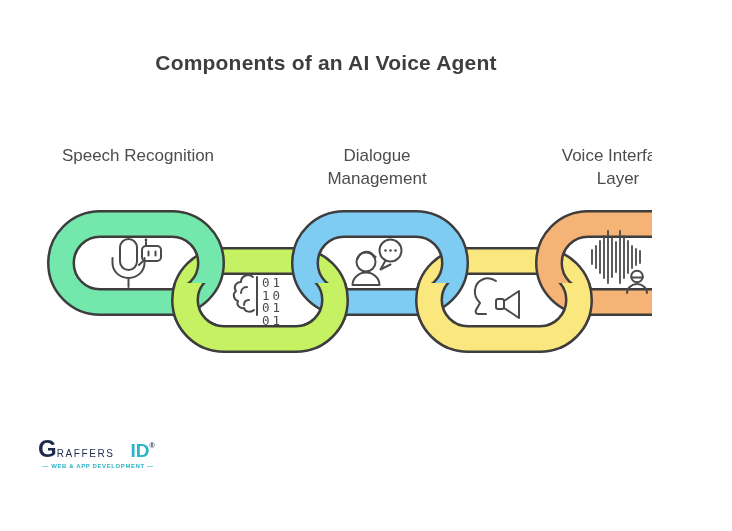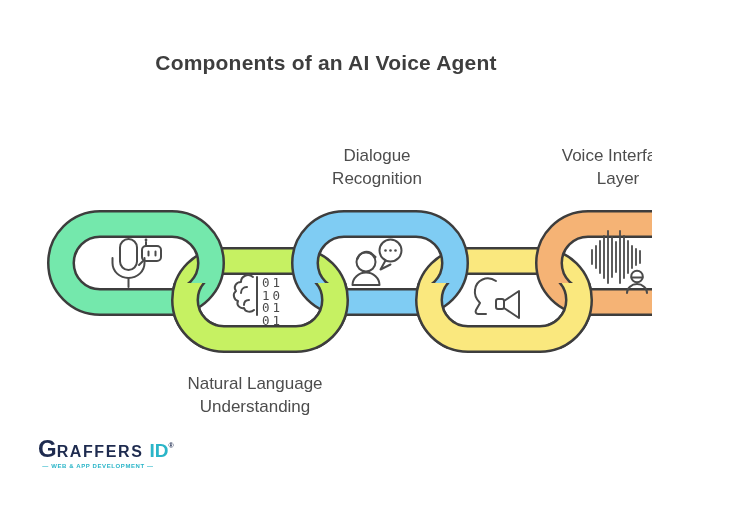--- a/index.html
+++ b/index.html
@@ -15,36 +15,36 @@
   .lbl-tts{left:400px;top:372px;width:200px;}
   svg.chain{position:absolute;left:0;top:0;}
   .tube{fill:none;stroke-linejoin:round;}
   .icon{fill:none;stroke-width:2;stroke-linecap:round;stroke-linejoin:round;}
   .bintext{font-family:"DejaVu Sans Mono",monospace;font-size:12.5px;letter-spacing:3px;
            fill:#4a4a4a;stroke:none;}
   
   .logo{position:absolute;left:38px;top:437px;width:120px;}
   .logo-row{display:flex;align-items:baseline;}
   .logo-g{font-size:24px;font-weight:700;color:#1e2b4f;line-height:1;}
-  .logo-rest{font-size:16px;font-weight:700;color:#1e2b4f;letter-spacing:1.6px;}
-  .logo-id{font-size:19px;font-weight:700;color:#2ab5c8;margin-left:6px;line-height:1;}
+  .logo-rest{font-size:10px;font-weight:400;color:#1e2b4f;letter-spacing:1.6px;}
+  .logo-id{font-size:19px;font-weight:700;color:#2ab5c8;margin-left:16px;line-height:1;}
   .logo-reg{font-size:7px;font-weight:700;color:#1e2b4f;position:relative;top:-9px;}
   .logo-tag{margin-top:2px;font-size:6px;font-weight:700;color:#2ab5c8;
             letter-spacing:.6px;text-align:center;white-space:nowrap;}
 </style>
 </head>
 <body>
 
 <div id="stage">
 
   <div class="title">Components of an AI Voice Agent</div>
 
-  <div class="lbl lbl-dialogue">Dialogue Recognition</div>
+  <div class="lbl lbl-speech">Speech Recognition</div>
+  <div class="lbl lbl-dialogue">Dialogue Management</div>
   <div class="lbl lbl-voice">Voice Interface Layer</div>
-  <div class="lbl lbl-nlu">Natural Language Understanding</div>
 
   <svg class="chain" width="732" height="531" viewBox="0 0 732 531">
     <defs>
       <clipPath id="clipJ12">
           <rect x="156" y="283" width="60" height="66"></rect>
         </clipPath>
       <clipPath id="clipJ23">
           <rect x="304" y="283" width="60" height="66"></rect>
         </clipPath>
       <clipPath id="clipJ34">

